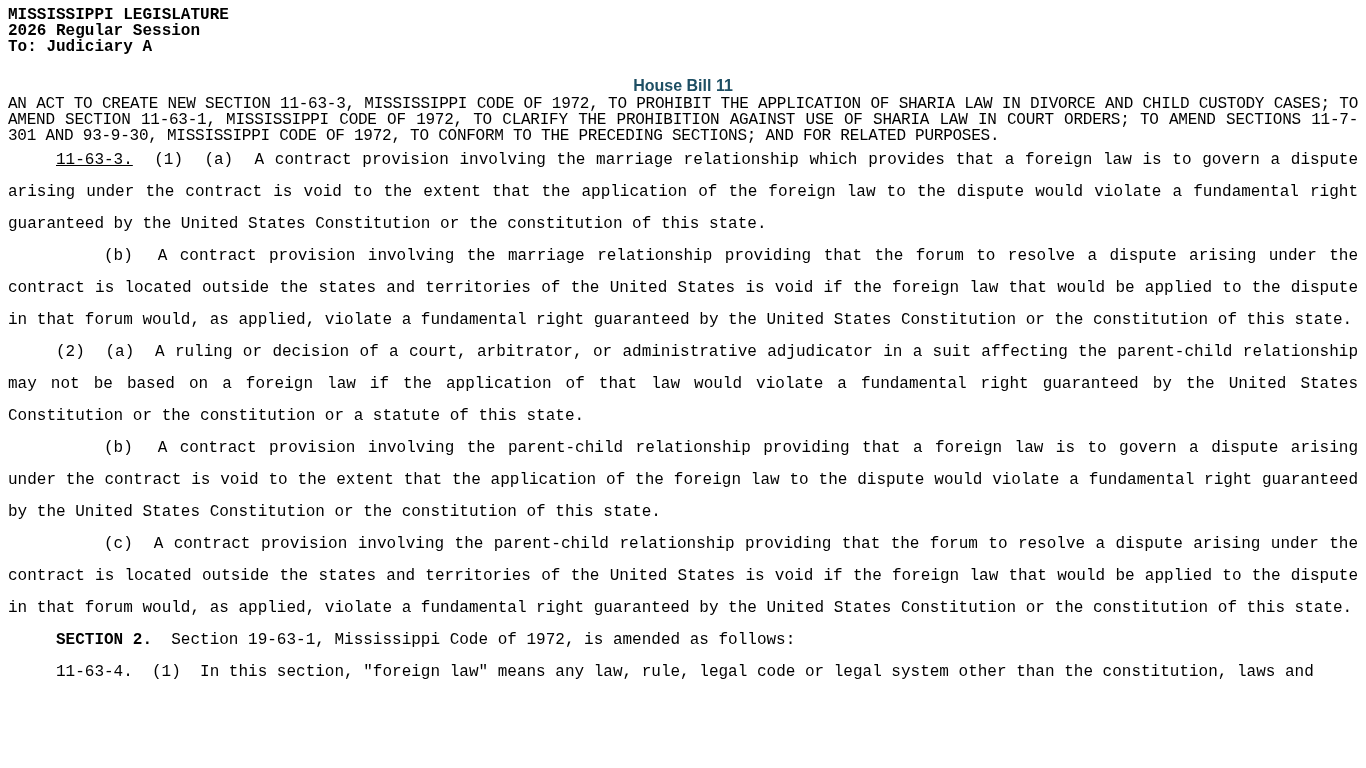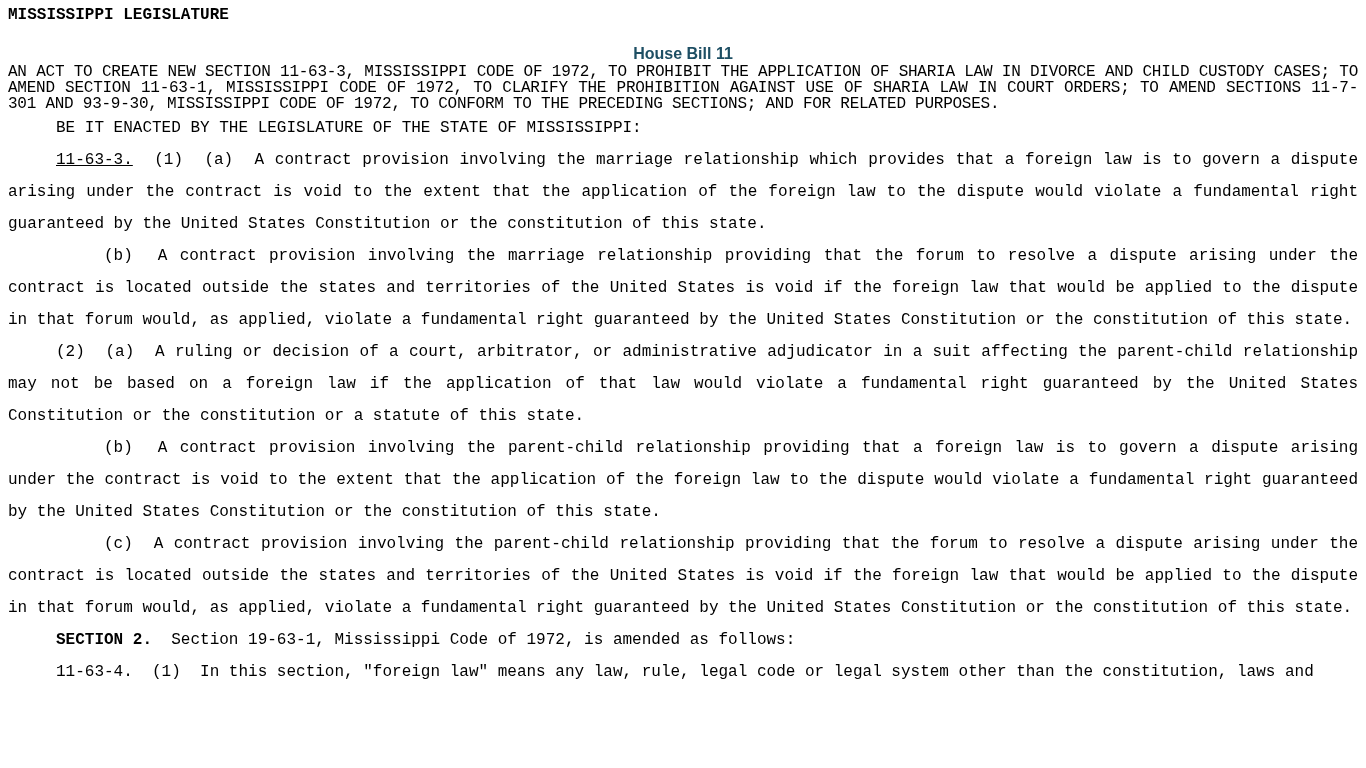--- a/index.html
+++ b/index.html
@@ -58,27 +58,28 @@
   .b { font-weight: bold; }
   .gap { white-space: pre; }
 </style>
 </head>
 <body>
 
 <div class="page">
 
   <div class="header-block">
     <span class="header-line">MISSISSIPPI LEGISLATURE</span>
+    <span class="header-line">2026 Regular Session</span>
+    <span class="header-line">To: Judiciary A</span>
   </div>
 
   <div class="title">House Bill 11</div>
 
   <p class="act">AN ACT TO CREATE NEW SECTION 11-63-3, MISSISSIPPI CODE OF 1972, TO PROHIBIT THE APPLICATION OF SHARIA LAW IN DIVORCE AND CHILD CUSTODY CASES; TO AMEND SECTION 11-63-1, MISSISSIPPI CODE OF 1972, TO CLARIFY THE PROHIBITION AGAINST USE OF SHARIA LAW IN COURT ORDERS; TO AMEND SECTIONS 11-7-301 AND 93-9-30, MISSISSIPPI CODE OF 1972, TO CONFORM TO THE PRECEDING SECTIONS; AND FOR RELATED PURPOSES.</p>
 
-  <p class="para enact">BE IT ENACTED BY THE LEGISLATURE OF THE STATE OF MISSISSIPPI:</p>
 
 
   <p class="para ind1"><span class="u">11-63-3.</span><span class="gap">  </span><span>(1)</span><span class="gap">  </span><span>(a)</span><span class="gap">  </span><span>A contract provision involving the marriage relationship which provides that a foreign law is to govern a dispute arising under the contract is void to the extent that the application of the foreign law to the dispute would violate a fundamental right guaranteed by the United States Constitution or the constitution of this state.</span></p>
 
   <p class="para ind2"><span>(b)</span><span class="gap">  </span><span>A contract provision involving the marriage relationship providing that the forum to resolve a dispute arising under the contract is located outside the states and territories of the United States is void if the foreign law that would be applied to the dispute in that forum would, as applied, violate a fundamental right guaranteed by the United States Constitution or the constitution of this state.</span></p>
 
   <p class="para ind1"><span>(2)</span><span class="gap">  </span><span>(a)</span><span class="gap">  </span><span>A ruling or decision of a court, arbitrator, or administrative adjudicator in a suit affecting the parent-child relationship may not be based on a foreign law if the application of that law would violate a fundamental right guaranteed by the United States Constitution or the constitution or a statute of this state.</span></p>
 
   <p class="para ind2"><span>(b)</span><span class="gap">  </span><span>A contract provision involving the parent-child relationship providing that a foreign law is to govern a dispute arising under the contract is void to the extent that the application of the foreign law to the dispute would violate a fundamental right guaranteed by the United States Constitution or the constitution of this state.</span></p>
 

